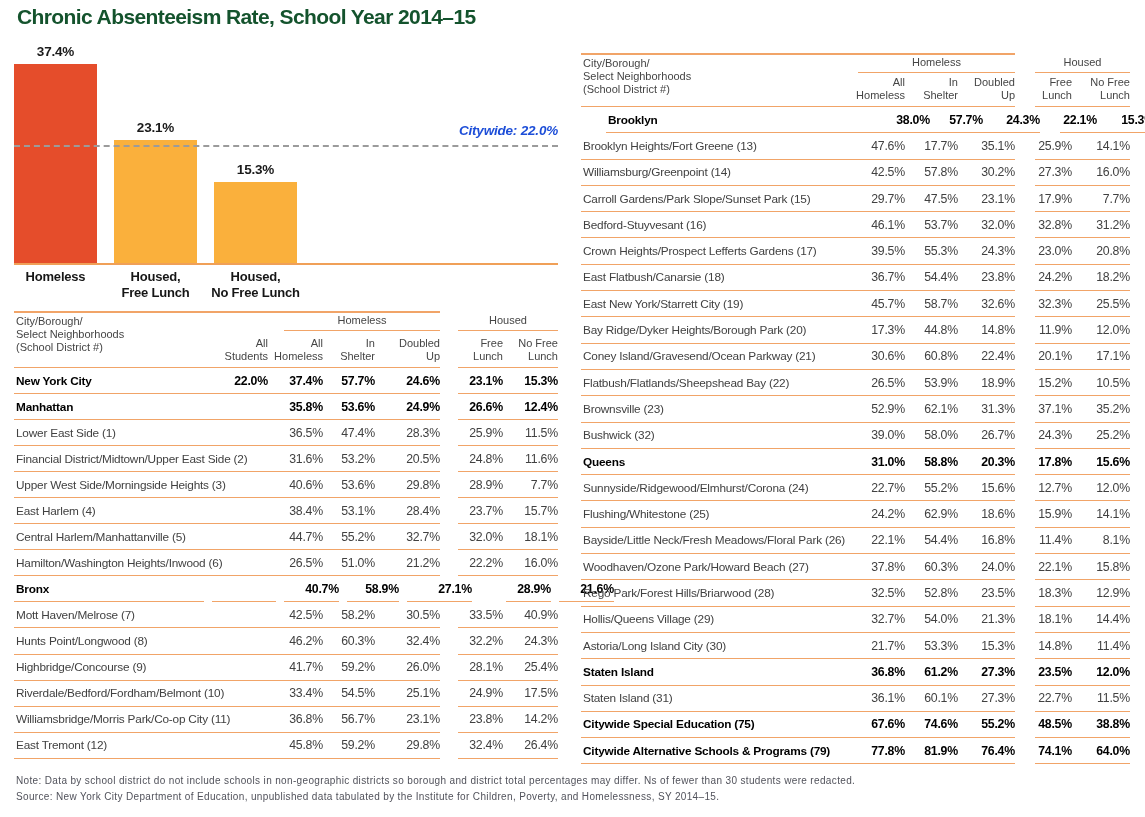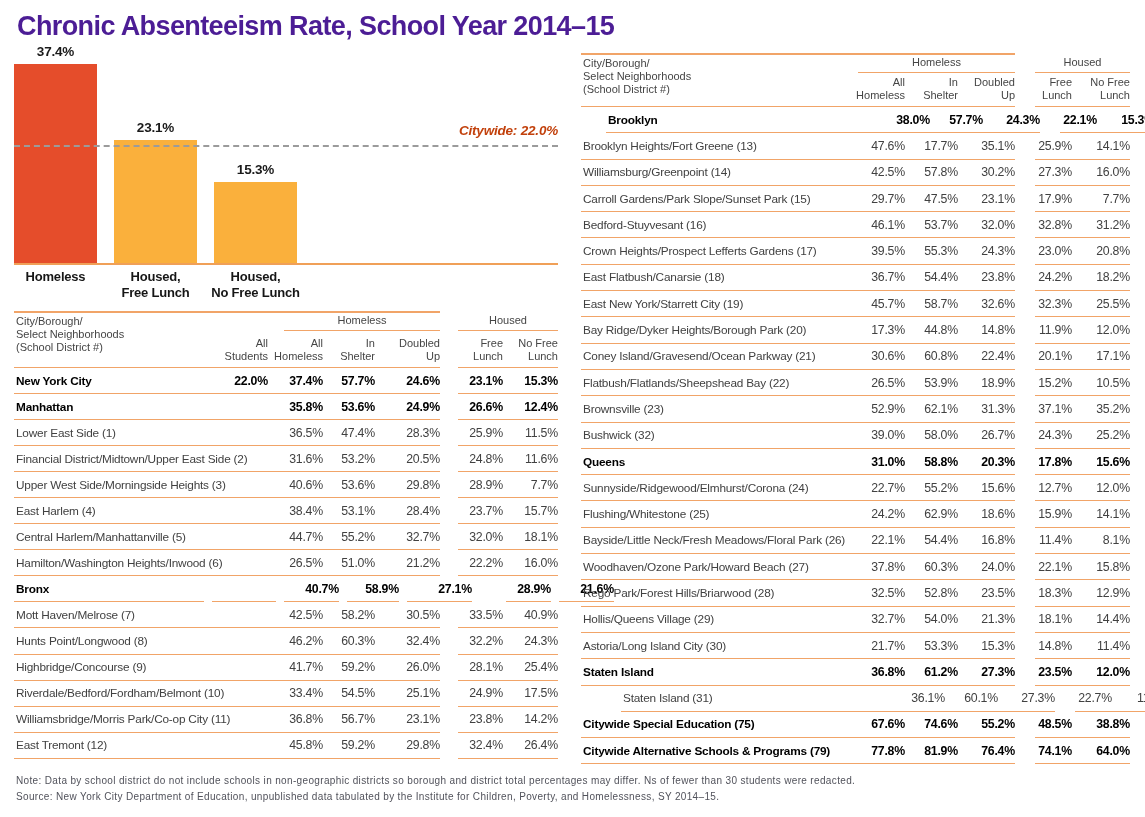--- a/index.html
+++ b/index.html
@@ -1,29 +1,29 @@
 <!DOCTYPE html>
 <html><head>
 <meta charset="utf-8">
 <style>
   html,body{margin:0;padding:0;background:#fff;}
   .page{position:relative;width:1145px;height:817px;background:#ffffff;overflow:hidden;
         font-family:"Liberation Sans",sans-serif;color:#414141;}
-  .page-title{position:absolute;left:17px;top:11px;font-size:27px;font-weight:700;
-        letter-spacing:-0.6px;color:#4c1d95;white-space:nowrap;}
+  .page-title{position:absolute;left:17px;top:5px;font-size:21px;font-weight:700;
+        letter-spacing:-0.6px;color:#14532d;white-space:nowrap;}
 
   
   .chart{position:absolute;left:14px;top:40px;width:544px;height:262px;}
   .plot{position:absolute;left:0;top:0;width:544px;height:223px;border-bottom:2px solid #F0A058;}
   .bar{position:absolute;bottom:0;width:83px;}
   .bar-value{position:absolute;width:99px;text-align:center;font-size:13.5px;font-weight:700;
         color:#1a1a1a;letter-spacing:-0.2px;}
   .refline{position:absolute;left:0;width:544px;border-top:2px dashed #9b9b9b;height:0;}
   .ref-label{position:absolute;right:0;font-size:13.5px;font-style:italic;font-weight:700;
-        color:#c2410c;letter-spacing:-0.2px;}
+        color:#1d4ed8;letter-spacing:-0.2px;}
   .cat-label{position:absolute;width:100px;text-align:center;font-size:13px;font-weight:700;
         color:#161616;line-height:15.5px;letter-spacing:-0.2px;}
   .cat-label span{display:block;}
 
   
   .dtable{position:absolute;}
   .thead{position:relative;}
   .rule{position:absolute;height:1.5px;background:#F1A468;}
   .name-header{position:absolute;left:2px;top:4px;font-size:11px;line-height:13px;color:#454545;}
   .name-header span{display:block;}
@@ -486,21 +486,21 @@
       </div>
       <div class="trow bold" style="grid-template-columns: 255px 69px 53px 57px 20px 37px 58px; height: 26.3px;">
         <div class="cell name">Staten Island</div>
         <div class="cell val">36.8%</div>
         <div class="cell val">61.2%</div>
         <div class="cell val">27.3%</div>
         <div class="cell gutter"></div>
         <div class="cell val">23.5%</div>
         <div class="cell val">12.0%</div>
       </div>
-      <div class="trow" style="grid-template-columns: 255px 69px 53px 57px 20px 37px 58px; height: 26.3px; margin-left: 40px;">
+      <div class="trow" style="grid-template-columns: 255px 69px 53px 57px 20px 37px 58px; height: 26.3px;">
         <div class="cell name">Staten Island (31)</div>
         <div class="cell val">36.1%</div>
         <div class="cell val">60.1%</div>
         <div class="cell val">27.3%</div>
         <div class="cell gutter"></div>
         <div class="cell val">22.7%</div>
         <div class="cell val">11.5%</div>
       </div>
       <div class="trow bold" style="grid-template-columns: 255px 69px 53px 57px 20px 37px 58px; height: 26.3px;">
         <div class="cell name">Citywide Special Education (75)</div>

